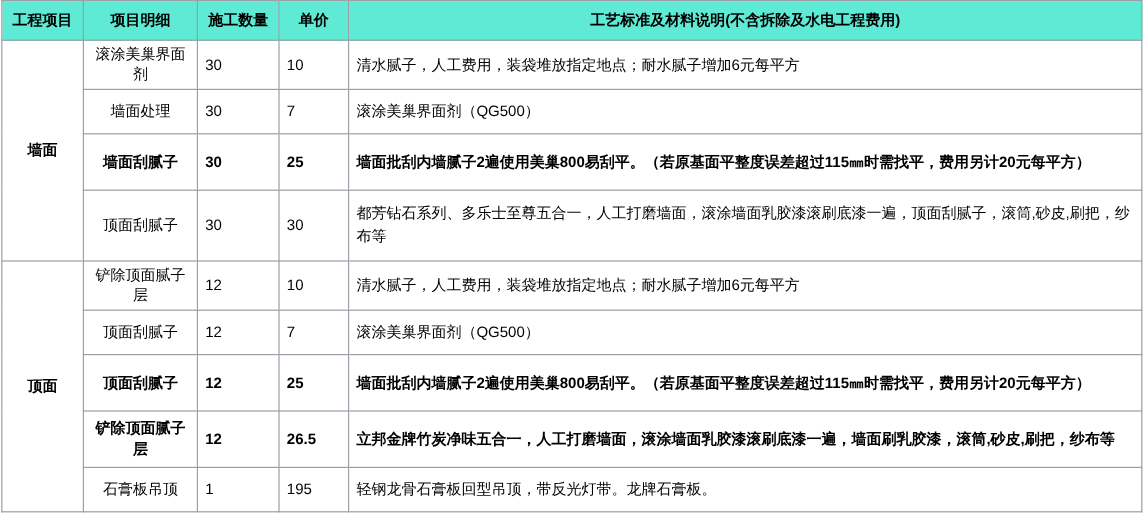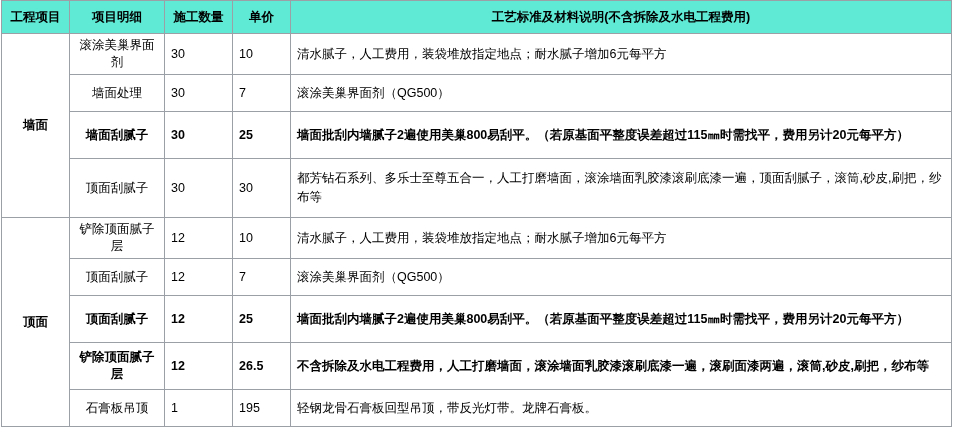--- a/index.html
+++ b/index.html
@@ -145,21 +145,21 @@
       <tr class="r-tall">
         <td class="item">顶面刮腻子</td>
         <td class="num">12</td>
         <td class="num">25</td>
         <td class="desc">墙面批刮内墙腻子2遍使用美巢800易刮平。（若原基面平整度误差超过115㎜时需找平，费用另计20元每平方）</td>
       </tr>
       <tr class="r-tall">
         <td class="item">铲除顶面腻子层</td>
         <td class="num">12</td>
         <td class="num">26.5</td>
-        <td class="desc">不含拆除及水电工程费用，人工打磨墙面，滚涂墙面乳胶漆滚刷底漆一遍，滚刷面漆两遍，滚筒,砂皮,刷把，纱布等</td>
+        <td class="desc">立邦金牌竹炭净味五合一，人工打磨墙面，滚涂墙面乳胶漆滚刷底漆一遍，墙面刷乳胶漆，滚筒,砂皮,刷把，纱布等</td>
       </tr>
       <tr class="r-norm">
         <td class="item">石膏板吊顶</td>
         <td class="num">1</td>
         <td class="num">195</td>
         <td class="desc">轻钢龙骨石膏板回型吊顶，带反光灯带。龙牌石膏板。</td>
       </tr>
     </tbody>
   </table>
 

